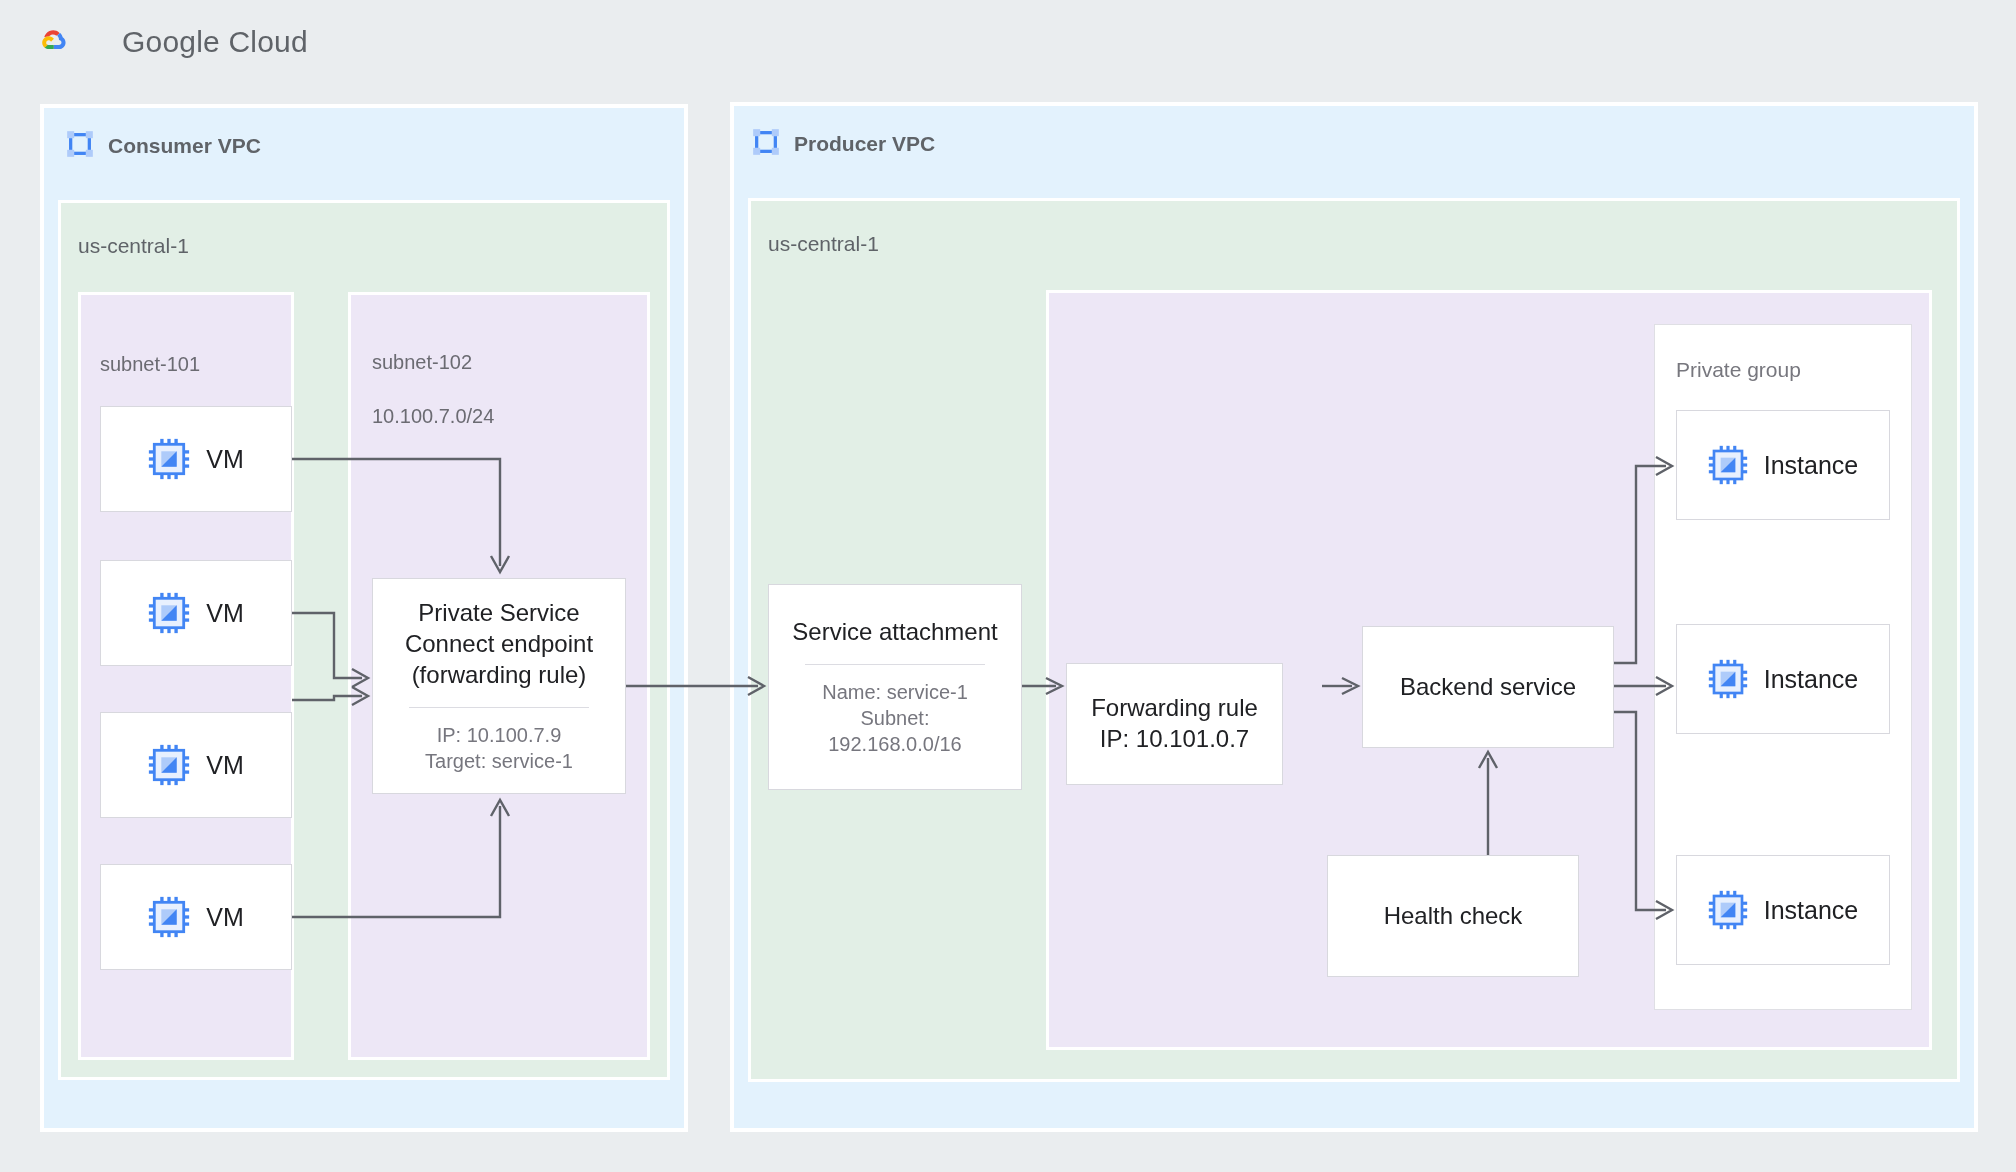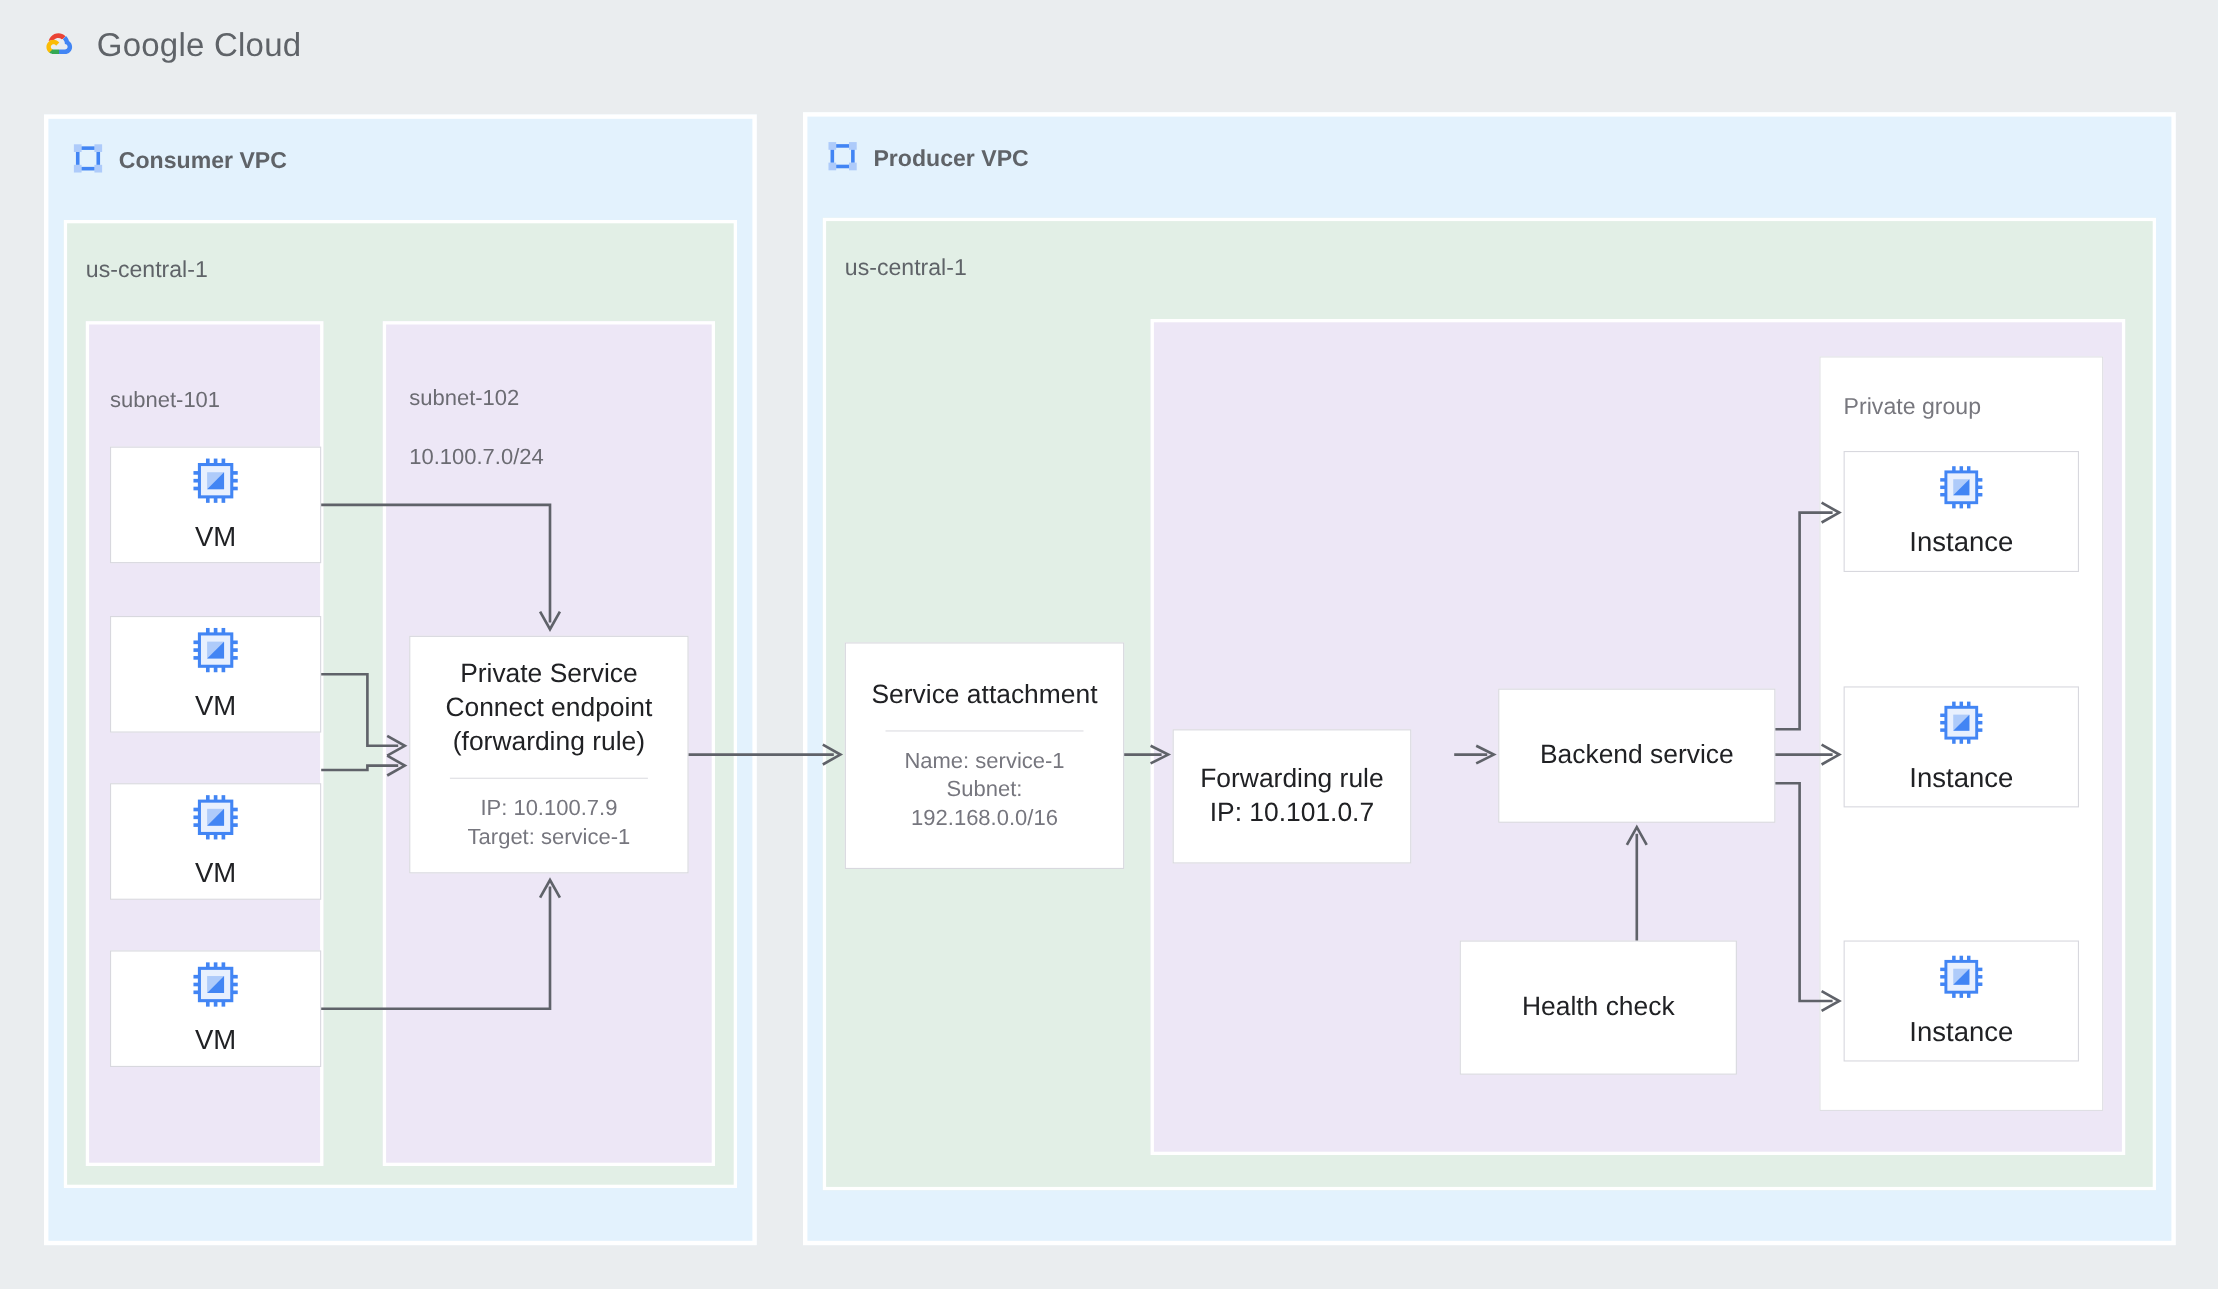--- a/index.html
+++ b/index.html
@@ -7,21 +7,21 @@
     width: 2016px; height: 1172px;
     background: #eaedef;
     font-family: "Liberation Sans", sans-serif;
     overflow: hidden;
   }
   #root { position: relative; width: 2016px; height: 1172px; }
 
   
   .brand { position: absolute; left: 28px; top: 22px; display: flex; align-items: center; gap: 14px; }
   .brand-logo { width: 46px; height: 40px; position: relative; }
-  .brand-text { font-size: 30px; color: #5f6368; letter-spacing: .2px; white-space: nowrap; }
+  .brand-text { font-size: 30px; color: #5f6368; letter-spacing: .2px; white-space: nowrap; margin-left: 34px; }
 
   
   .vpc {
     position: absolute;
     background: #e3f2fd;
     border: 4px solid #ffffff;
   }
   .vpc-head { position: absolute; display: flex; align-items: center; gap: 14px; font-weight: bold; }
   .vpc-title { font-size: 21px; color: #5f6368; white-space: nowrap; }
 
@@ -37,21 +37,21 @@
     background: #ede7f6;
     border: 3px solid #ffffff;
   }
   .subnet-label {
     position: absolute; font-size: 20px; color: #6b6b72; line-height: 1.35; white-space: pre-line;
   }
 
   
   .node {
     position: absolute; background: #ffffff; border: 1px solid #d8d8de;
-    display: flex; align-items: center; justify-content: center; flex-direction: column;
+    display: flex; align-items: center; justify-content: center;
   }
   .node-title { font-size: 24px; color: #202124; text-align: center; line-height: 1.28; white-space: pre-line; }
   .node-sub { font-size: 20px; color: #76767e; text-align: center; line-height: 1.3; white-space: pre-line; }
   .node-stack { display: flex; flex-direction: column; align-items: center; justify-content: center; width: 100%; padding: 0 10px; }
   .divider { width: 78%; height: 1px; background: #dcdce2; margin: 16px 0 14px; }
 
   .vmbox { display: flex; align-items: center; justify-content: center; gap: 16px; }
   .vmlabel { font-size: 25px; color: #202124; }
 
   .group-box { position: absolute; background: #ffffff; border: 1px solid #dfdfe4; }

